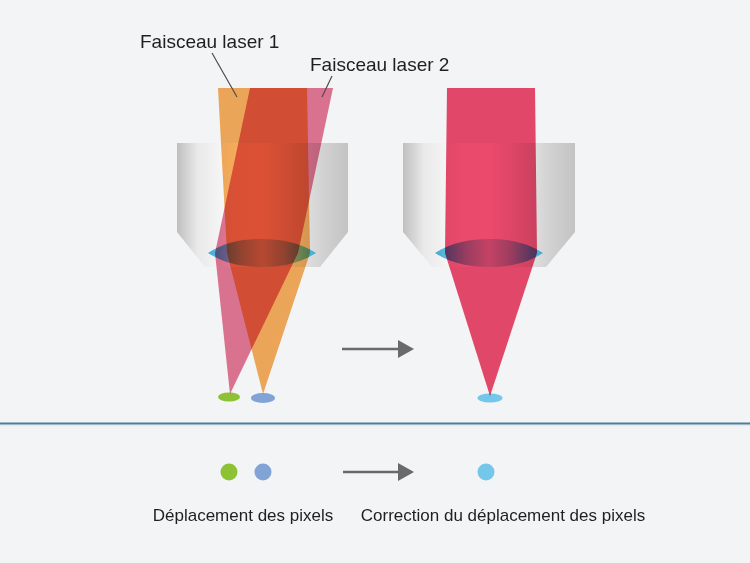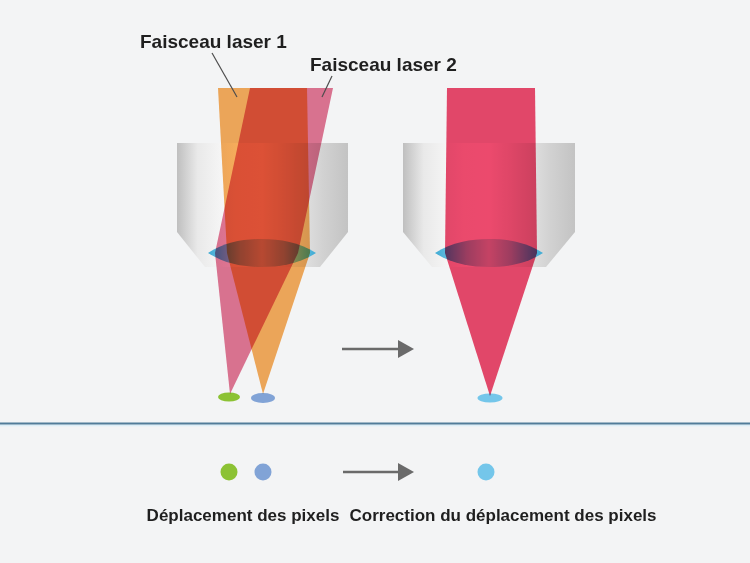--- a/index.html
+++ b/index.html
@@ -2,21 +2,21 @@
 <html style="--background: #f3f4f5; --beam1_orange: #f7ad5c; --beam2_pink: #e37795; --beam_corrected: #ec4a6d; --lens_edge: #3fabd4; --lens_center: #d5e4ea; --housing_edge: #bfbfbf; --housing_center: #ffffff; --dot_green: #8cc234; --dot_blue: #81a3d6; --dot_lightblue: #74c6ea; --arrow: #6a6a6a; --divider: #517c99; --divider_glow: #dceef7; --text: #1f1f1f; --leader_line: #4d4d4d;"><head>
 <meta charset="utf-8">
 <style>
   html,body{margin:0;padding:0;}
   body{
     width:750px;height:563px;
     font-family:"Liberation Sans",sans-serif;
     background:var(--background,#f3f4f5);
     overflow:hidden;
   }
-  .stage{position:relative;width:630px;height:563px;font-weight:bold;}
+  .stage{position:relative;width:630px;height:563px;}
   svg{display:block;}
   .diagram-text{
     font-family:"Liberation Sans",sans-serif;
     fill:var(--text,#1f1f1f);
   }
   .beam{mix-blend-mode:multiply;}
   .label{font-size:19px;}
   .legend-label{font-size:17px;}
 </style>
 </head>

